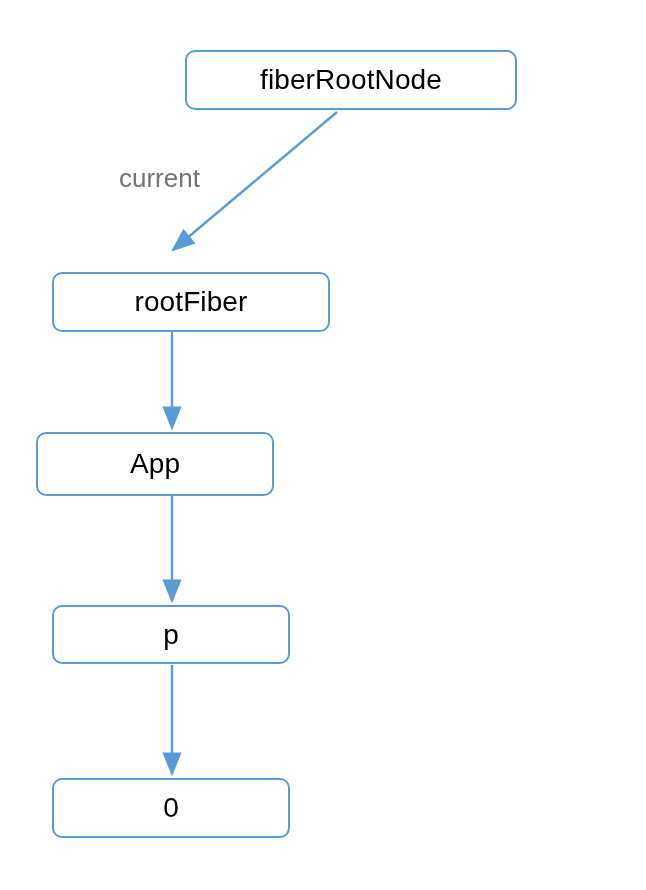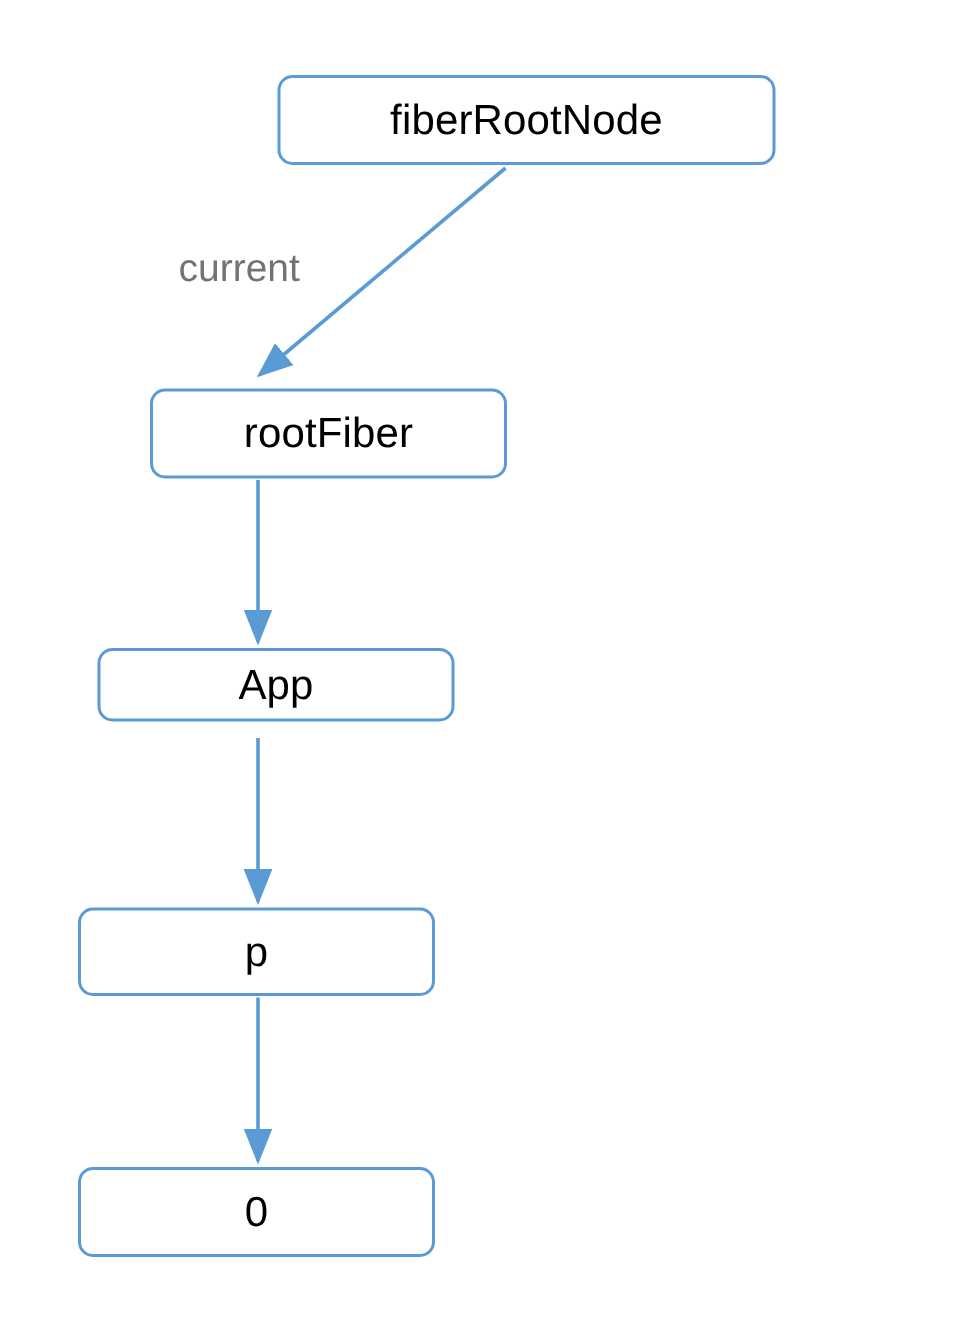--- a/index.html
+++ b/index.html
@@ -45,22 +45,22 @@
   }
   .edge-label {
     position: absolute;
     font-size: 26px;
     line-height: 1;
     color: #737373;
     white-space: nowrap;
   }
   
   #node-fiberrootnode { left: 185px; top: 50px;  width: 332px; height: 60px; }
-  #node-rootfiber     { left: 52px;  top: 259px; width: 238px; height: 60px; margin-left: 48px; }
-  #node-app           { left: 65px;  top: 432px; width: 238px; height: 49px; justify-content: center; }
+  #node-rootfiber     { left: 52px;  top: 272px; width: 278px; height: 60px; }
+  #node-app           { left: 36px;  top: 432px; width: 238px; height: 64px; justify-content: center; }
   #node-p             { left: 52px;  top: 605px; width: 238px; height: 59px; }
   #node-zero          { left: 52px;  top: 778px; width: 238px; height: 60px; }
   
   #edge-label-current { left: 119px; top: 165px; }
 </style>
 </head>
 <body>
 
 <div id="canvas">
 

